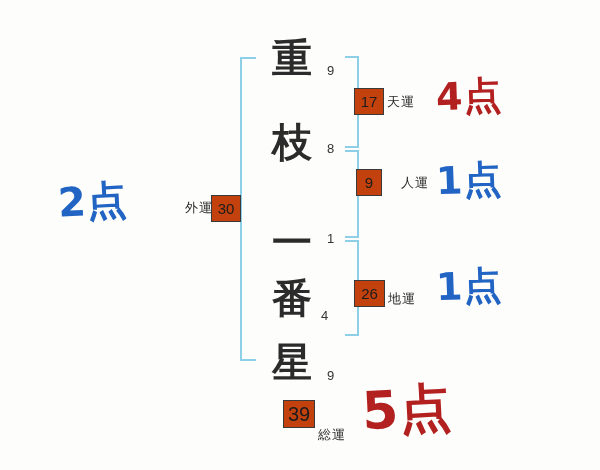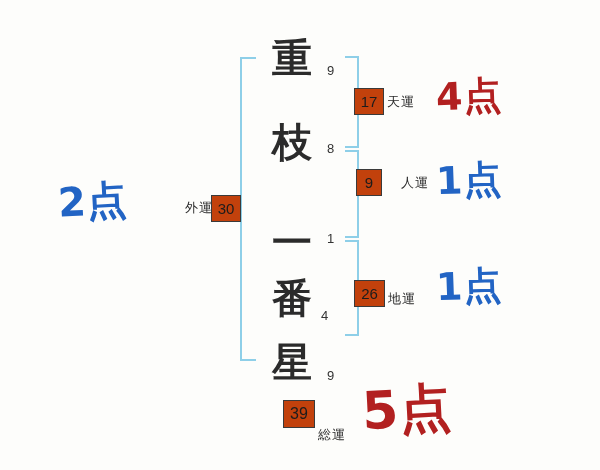--- a/index.html
+++ b/index.html
@@ -74,21 +74,21 @@
   <div class="f-label" style="left:387px;top:95px;">天運</div>
 
   <div class="bracket-right" style="left:345px;top:150px;width:12px;height:84px;"></div>
   <div class="num-box" style="left:356px;top:169px;width:24px;height:25px;">9</div>
   <div class="f-label" style="left:401px;top:176px;">人運</div>
 
   <div class="bracket-right" style="left:345px;top:240px;width:12px;height:92px;"></div>
   <div class="num-box" style="left:354px;top:280px;width:29px;height:25px;">26</div>
   <div class="f-label" style="left:388px;top:292px;">地運</div>
 
-  <div class="num-box" style="left:283px;top:400px;width:30px;height:26px;font-size:16px;">39</div>
+  <div class="num-box" style="left:283px;top:400px;width:30px;height:26px;font-size:20px;">39</div>
   <div class="f-label" style="left:318px;top:428px;">総運</div>
 
   <div class="points blue" style="left:58px;top:181px;font-size:40px;transform:rotate(-3deg);">2点</div>
   <div class="points red" style="left:436px;top:77px;font-size:38px;transform:rotate(-2deg);">4点</div>
   <div class="points blue" style="left:436px;top:161px;font-size:38px;transform:rotate(-2deg);">1点</div>
   <div class="points blue" style="left:436px;top:267px;font-size:38px;transform:rotate(-2deg);">1点</div>
   <div class="points red" style="left:362px;top:383px;font-size:52px;transform:rotate(-3deg);">5点</div>
 
 </div>
 

